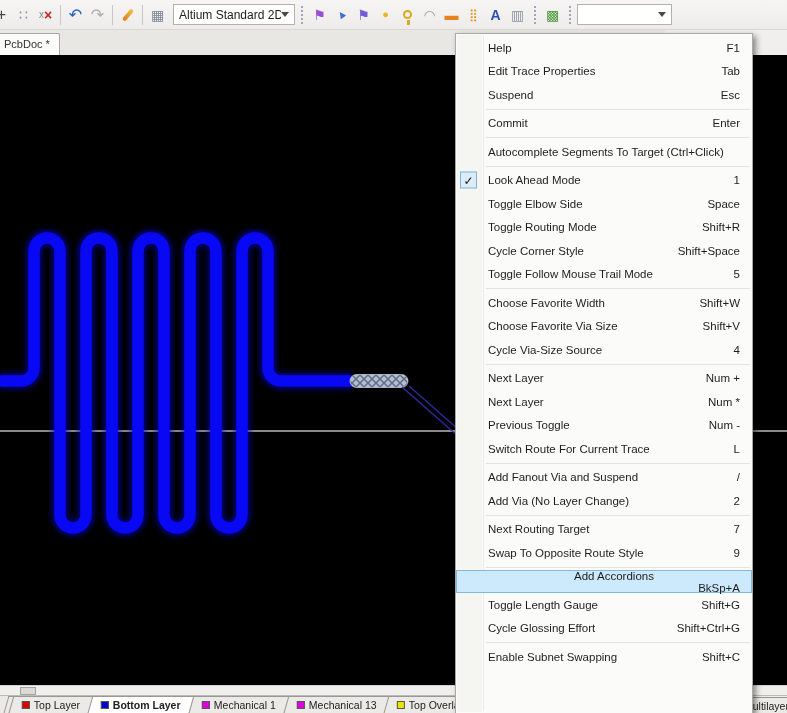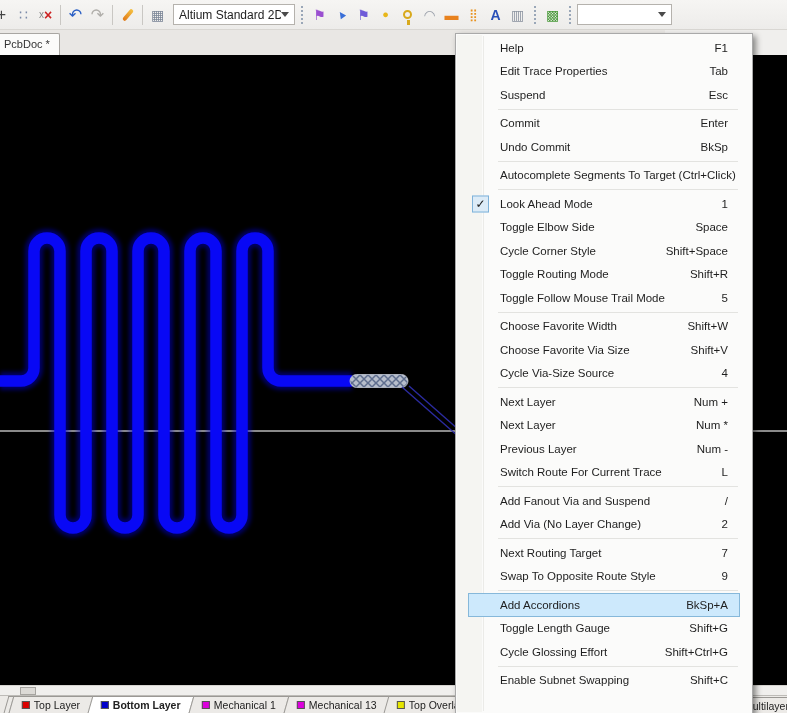--- a/index.html
+++ b/index.html
@@ -31,29 +31,29 @@
   
   .tabrow { position:absolute; top:30px; left:0; width:665px; height:25px; background:#e9e7e4; }
   .doctab { position:absolute; left:-6px; top:3px; height:22px; background:#fbfbfa;
             border:1px solid #a8a6a2; border-bottom:none; border-radius:2px 2px 0 0;
             font-size:11px; color:#333; padding:4px 9px 0 9px; }
   
   .canvas { position:absolute; top:55px; left:0; width:787px; height:630px; background:#000; }
   
   .menu { position:absolute; left:455px; top:33px; width:298px; height:681px;
           background:#fbfbfa; border:1px solid #a9a9a9; box-shadow:3px 3px 6px rgba(0,0,0,.45);
-          padding:2px 12px; z-index:10; }
+          padding:2px 0; z-index:10; }
   .menu::before { content:""; position:absolute; left:1px; top:1px; bottom:1px; width:25px;
           background:#f5f5f2; }
   .menu::after { content:""; position:absolute; left:27px; top:2px; bottom:2px; width:1px;
           background:#ebebe8; }
   .mi { position:relative; z-index:1; height:23.5px; display:flex; align-items:center;
         padding:0 12px 0 32px; font-size:11.5px; color:#1e1e1e; white-space:nowrap; }
   .mi .sc { margin-left:auto; padding-left:12px; }
-  .mi.hl { background:#cde9fc; box-shadow:inset 0 0 0 1px #86b8da; }
+  .mi.hl { background:#cde9fc; box-shadow:inset 0 0 0 1px #86b8da;flex-direction:column; }
   .msep { position:relative; z-index:1; height:1px; background:#e3e3e0; margin:2px 2px 2px 30px; }
   .check { position:absolute; left:4px; top:50%; transform:translateY(-50%);
            width:17px; height:17px; background:#dcebf7; border:1px solid #7fb2d9;
            display:flex; align-items:center; justify-content:center; font-size:12px; color:#1a1a1a; }
   
   .hscroll { position:absolute; top:685px; left:0; width:787px; height:10px;
              background:#f0efed; border-top:1px solid #d5d3cf; }
   .hthumb { position:absolute; left:20px; top:1px; width:16px; height:8px;
             background:#dcdad6; border:1px solid #a6a4a0; }
   .layertabs { position:absolute; top:695px; left:0; width:787px; height:18px;
@@ -192,48 +192,44 @@
     </div>
     <div class="mi">
       <span>Suspend</span>
       <span class="sc">Esc</span>
     </div>
     <div class="msep"></div>
     <div class="mi">
       <span>Commit</span>
       <span class="sc">Enter</span>
     </div>
-    <div class="mi">
-      <span>Undo Commit</span>
-      <span class="sc">BkSp</span>
-    </div>
     <div class="msep"></div>
     <div class="mi">
       <span>Autocomplete Segments To Target (Ctrl+Click)</span>
       <span class="sc"></span>
     </div>
     <div class="msep"></div>
     <div class="mi">
       <span class="check">✓</span>
       <span>Look Ahead Mode</span>
       <span class="sc">1</span>
     </div>
     <div class="mi">
       <span>Toggle Elbow Side</span>
       <span class="sc">Space</span>
     </div>
     <div class="mi">
+      <span>Toggle Routing Mode</span>
+      <span class="sc">Shift+R</span>
+    </div>
+    <div class="mi">
       <span>Cycle Corner Style</span>
       <span class="sc">Shift+Space</span>
     </div>
     <div class="mi">
-      <span>Toggle Routing Mode</span>
-      <span class="sc">Shift+R</span>
-    </div>
-    <div class="mi">
       <span>Toggle Follow Mouse Trail Mode</span>
       <span class="sc">5</span>
     </div>
     <div class="msep"></div>
     <div class="mi">
       <span>Choose Favorite Width</span>
       <span class="sc">Shift+W</span>
     </div>
     <div class="mi">
       <span>Choose Favorite Via Size</span>
@@ -246,21 +242,21 @@
     <div class="msep"></div>
     <div class="mi">
       <span>Next Layer</span>
       <span class="sc">Num +</span>
     </div>
     <div class="mi">
       <span>Next Layer</span>
       <span class="sc">Num *</span>
     </div>
     <div class="mi">
-      <span>Previous Layer</span>
+      <span>Previous Toggle</span>
       <span class="sc">Num -</span>
     </div>
     <div class="mi">
       <span>Switch Route For Current Trace</span>
       <span class="sc">L</span>
     </div>
     <div class="msep"></div>
     <div class="mi">
       <span>Add Fanout Via and Suspend</span>
       <span class="sc">/</span>

